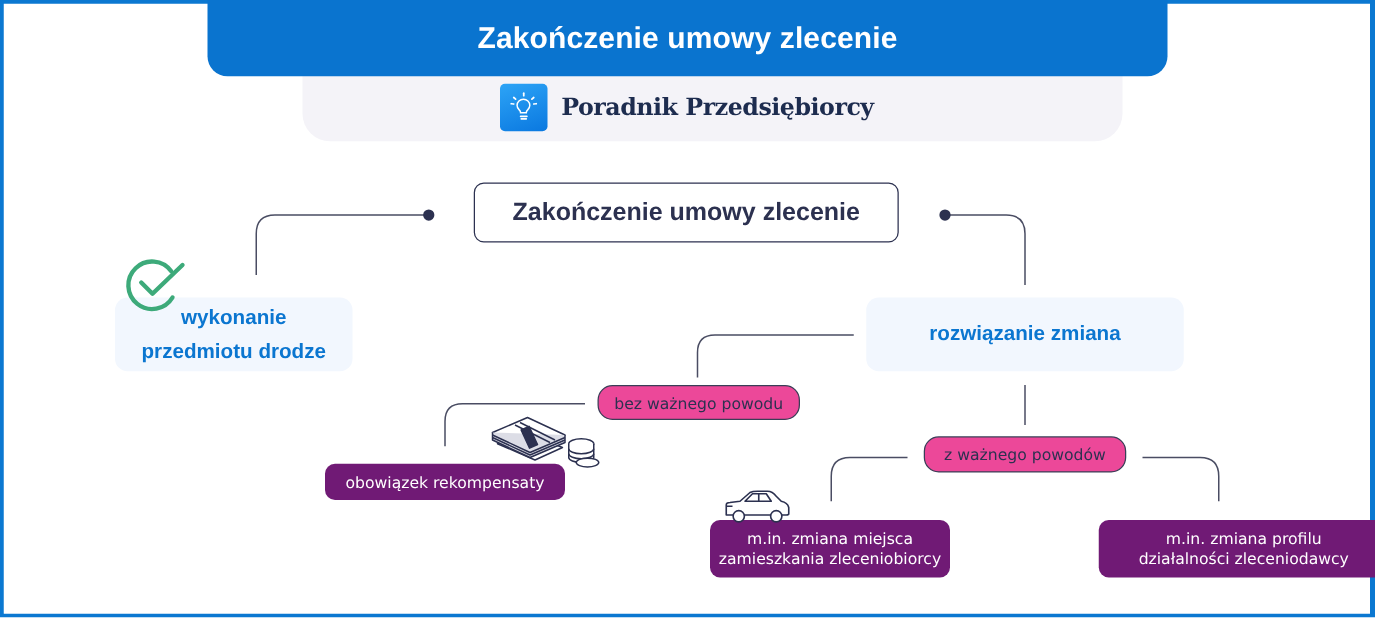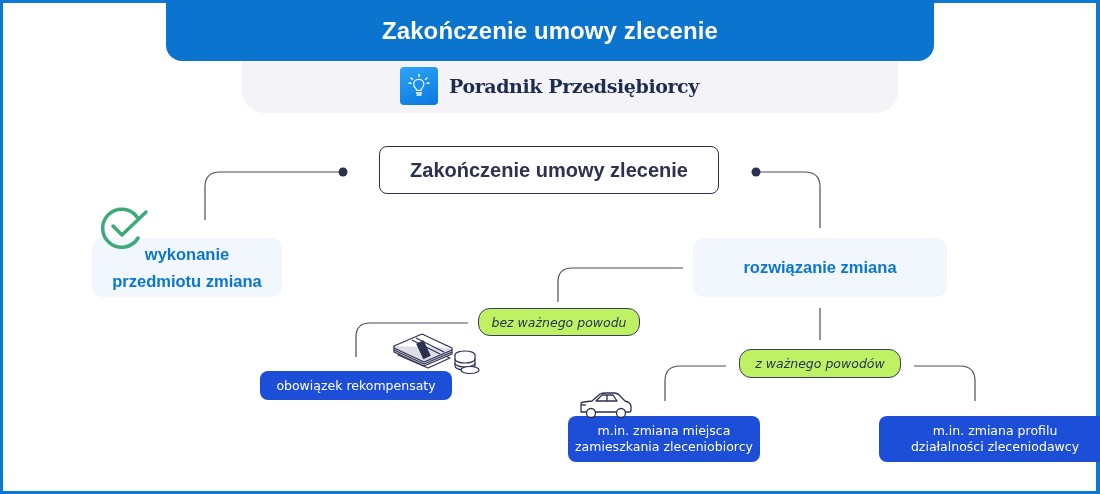--- a/index.html
+++ b/index.html
@@ -57,29 +57,29 @@
     display: flex; align-items: center; justify-content: center; text-align: center;
     font-family: "Liberation Sans", sans-serif; font-weight: bold;
     font-size: 16.5px; line-height: 27px; color: #0b76d0; z-index: 2;
   }
   .branch-left { left: 92px; top: 238px; width: 190px; height: 59px; }
   .branch-right { left: 693px; top: 238px; width: 254px; height: 59px; }
 
   .check-icon { position: absolute; left: 100px; top: 204px; z-index: 3; }
 
   .pill {
-    position: absolute; background: #bef264; border: 1.3px solid #3a3e57;
+    position: absolute; background: #ec4899; border: 1.3px solid #3a3e57;
     border-radius: 12px; display: flex; align-items: center; justify-content: center;
-    font-size: 12.5px; color: #2c3150; z-index: 2; font-style: italic;
+    font-size: 12.5px; color: #2c3150; z-index: 2;
   }
   .pill-bez { left: 478px; top: 308px; width: 162px; height: 28px; }
   .pill-z { left: 739px; top: 349px; width: 162px; height: 29px; }
 
   .dark-node {
-    position: absolute; background: #1d4ed8; border-radius: 8px;
+    position: absolute; background: #701a75; border-radius: 8px;
     display: flex; align-items: center; justify-content: center; text-align: center;
     color: #ffffff; font-size: 12.5px; line-height: 16px; z-index: 2;
   }
   .dark-rek { left: 260px; top: 371px; width: 192px; height: 29px; }
   .dark-miejsca { left: 568px; top: 416px; width: 192px; height: 46px; }
   .dark-profilu { left: 879px; top: 416px; width: 232px; height: 46px; }
 
   .money-icon { position: absolute; left: 390px; top: 328px; z-index: 3; }
   .car-icon { position: absolute; left: 578px; top: 391px; z-index: 3; }
 </style>
@@ -134,21 +134,21 @@
 </div>
 
 <svg class="check-icon" width="52" height="46" viewBox="0 0 52 46" fill="none" stroke="#3daa7a" stroke-width="3.5" stroke-linecap="round" stroke-linejoin="round">
   <path d="M38 34 A19 19 0 1 1 37 13"></path>
   <path d="M13 22 L22 31 L46 8"></path>
 </svg>
 
 <div class="branch-node branch-left">
   <div>
     <div>wykonanie</div>
-    <div>przedmiotu zmiana</div>
+    <div>przedmiotu drodze</div>
   </div>
 </div>
 
 <div class="branch-node branch-right">
   <div>
     <div>rozwiązanie zmiana</div>
   </div>
 </div>
 
 <div class="pill pill-bez">

